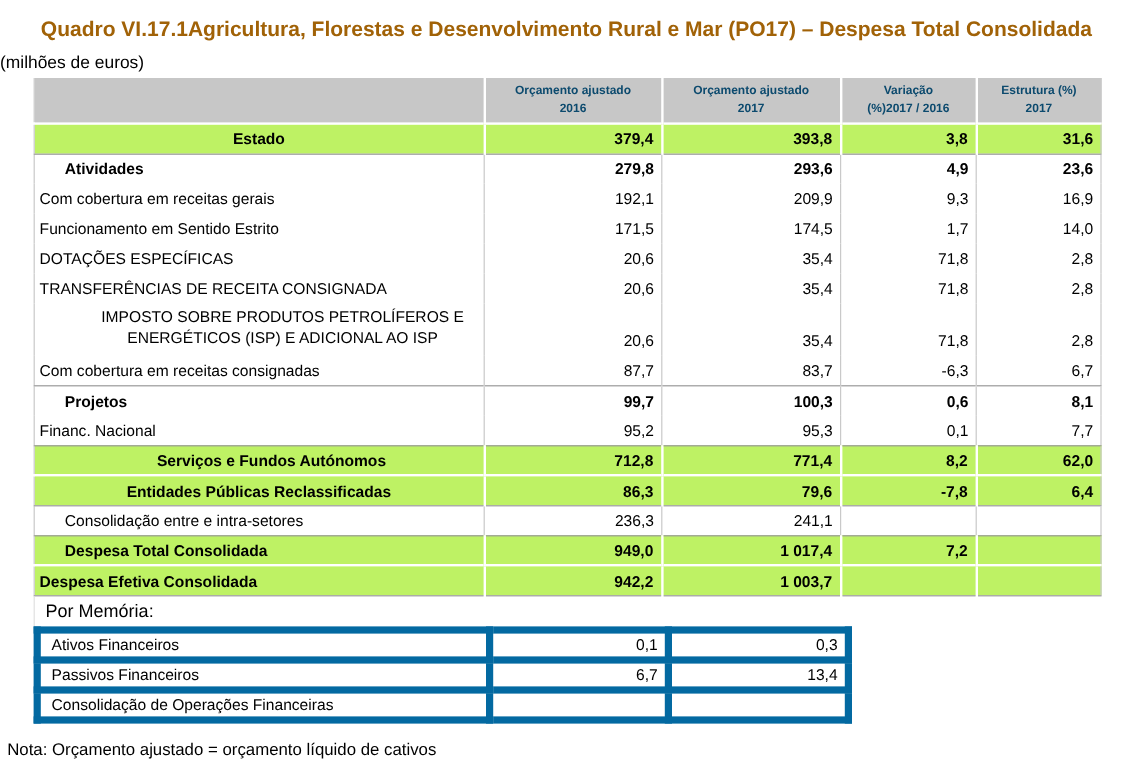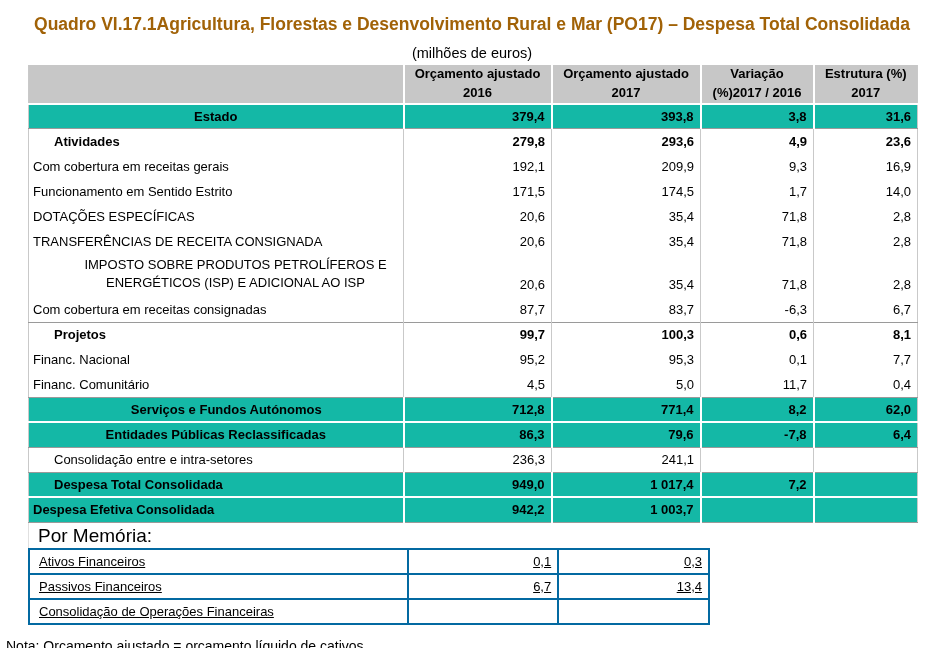--- a/index.html
+++ b/index.html
@@ -7,67 +7,67 @@
   body {
     width:944px; height:648px; overflow:hidden;
     font-family:"Liberation Sans", sans-serif; color:#000;
   }
   .title {
     width:900px; margin:0 auto; padding-top:13px;
     text-align:center; font-size:17.5px; font-weight:700; color:#a16207;
     line-height:1.32;
   }
   .subtitle {
-    text-align:center; font-size:14.5px; margin-top:9px; color:#000;
+    font-size:14.5px; margin-top:9px; color:#000;
   }
   table.main {
     margin:4px 0 0 28px; border-collapse:collapse; table-layout:fixed;
     width:889px; font-size:13px;
     border-left:1px solid #c9c9c9; border-right:1px solid #c9c9c9;
   }
   table.main th {
-    background:#c7c7c7; font-size:13px; font-weight:700; color:#000000;
+    background:#c7c7c7; font-size:10px; font-weight:700; color:#0c4a6e;
     height:38px; vertical-align:middle; text-align:center;
     white-space:pre-line; line-height:1.45; padding:0 2px;
   }
   table.main th.vsep { border-left:2px solid #fff; }
   table.main td { height:25px; vertical-align:middle; }
   td.lbl { padding:2px 4px; }
   .ind0 { padding-left:5px; }
   .ind1 { padding-left:9px; }
   .ind2 { padding-left:21px; }
   .ind3 { padding-left:40px; }
   .ind4 { padding-left:61px; }
   .b { font-weight:700; }
   .ctr { text-align:center; }
   td.val {
     text-align:right; padding-right:6px;
     border-left:1px solid #c9c9c9;
   }
-  tr.shaded { background:#14b8a6; }
+  tr.shaded { background:#bef264; }
   tr.shaded td.val { border-left:2px solid #fff; }
   tr.bt td { border-top:1px solid #9a9a9a;padding-left:25px; }
   tr.wt td { border-top:2px solid #fff; }
   table.main tr:last-child td { border-bottom:1px solid #9a9a9a; }
   tr.tall { height:42px; }
   tr.tall td.lbl {
     text-align:center; padding-left:43px; line-height:1.4;
     vertical-align:middle; padding-top:2px; padding-bottom:5px;
   }
   tr.tall td.val { vertical-align:bottom; padding-bottom:5px; }
   .memo-label {
     margin-left:28px; width:889px; height:25px; line-height:25px;
-    padding-left:9px; font-size:19px; border-left:1px solid #e0e0e0;
+    padding-left:9px; font-size:15px; border-left:1px solid #e0e0e0;
   }
   table.memo {
     margin-left:28px; border-collapse:collapse; table-layout:fixed;
     width:682px; font-size:13px;
   }
   table.memo td {
-    height:25px; border:2px solid #0369a1; vertical-align:middle;text-decoration:underline;
+    height:25px; border:6px solid #0369a1; vertical-align:middle;
   }
   table.memo td.lbl { padding-left:9px; }
   table.memo td.val { text-align:right; padding-right:6px; }
   .note { margin:13px 0 0 6px; font-size:14px; }
 </style>
 </head>
 <body>
 
 <div class="title">Quadro VI.17.1Agricultura, Florestas e Desenvolvimento Rural e Mar (PO17) – Despesa Total Consolidada</div>
 <div class="subtitle">(milhões de euros)</div>
@@ -157,27 +157,20 @@
         <td class="val b">0,6</td>
         <td class="val b">8,1</td>
       </tr>
       <tr>
         <td class="lbl ind0">Financ. Nacional</td>
         <td class="val">95,2</td>
         <td class="val">95,3</td>
         <td class="val">0,1</td>
         <td class="val">7,7</td>
       </tr>
-      <tr>
-        <td class="lbl ind0">Financ. Comunitário</td>
-        <td class="val">4,5</td>
-        <td class="val">5,0</td>
-        <td class="val">11,7</td>
-        <td class="val">0,4</td>
-      </tr>
       <tr class="shaded bt">
         <td class="lbl ind0 b ctr">Serviços e Fundos Autónomos</td>
         <td class="val b">712,8</td>
         <td class="val b">771,4</td>
         <td class="val b">8,2</td>
         <td class="val b">62,0</td>
       </tr>
       <tr class="shaded wt">
         <td class="lbl ind0 b ctr">Entidades Públicas Reclassificadas</td>
         <td class="val b">86,3</td>

